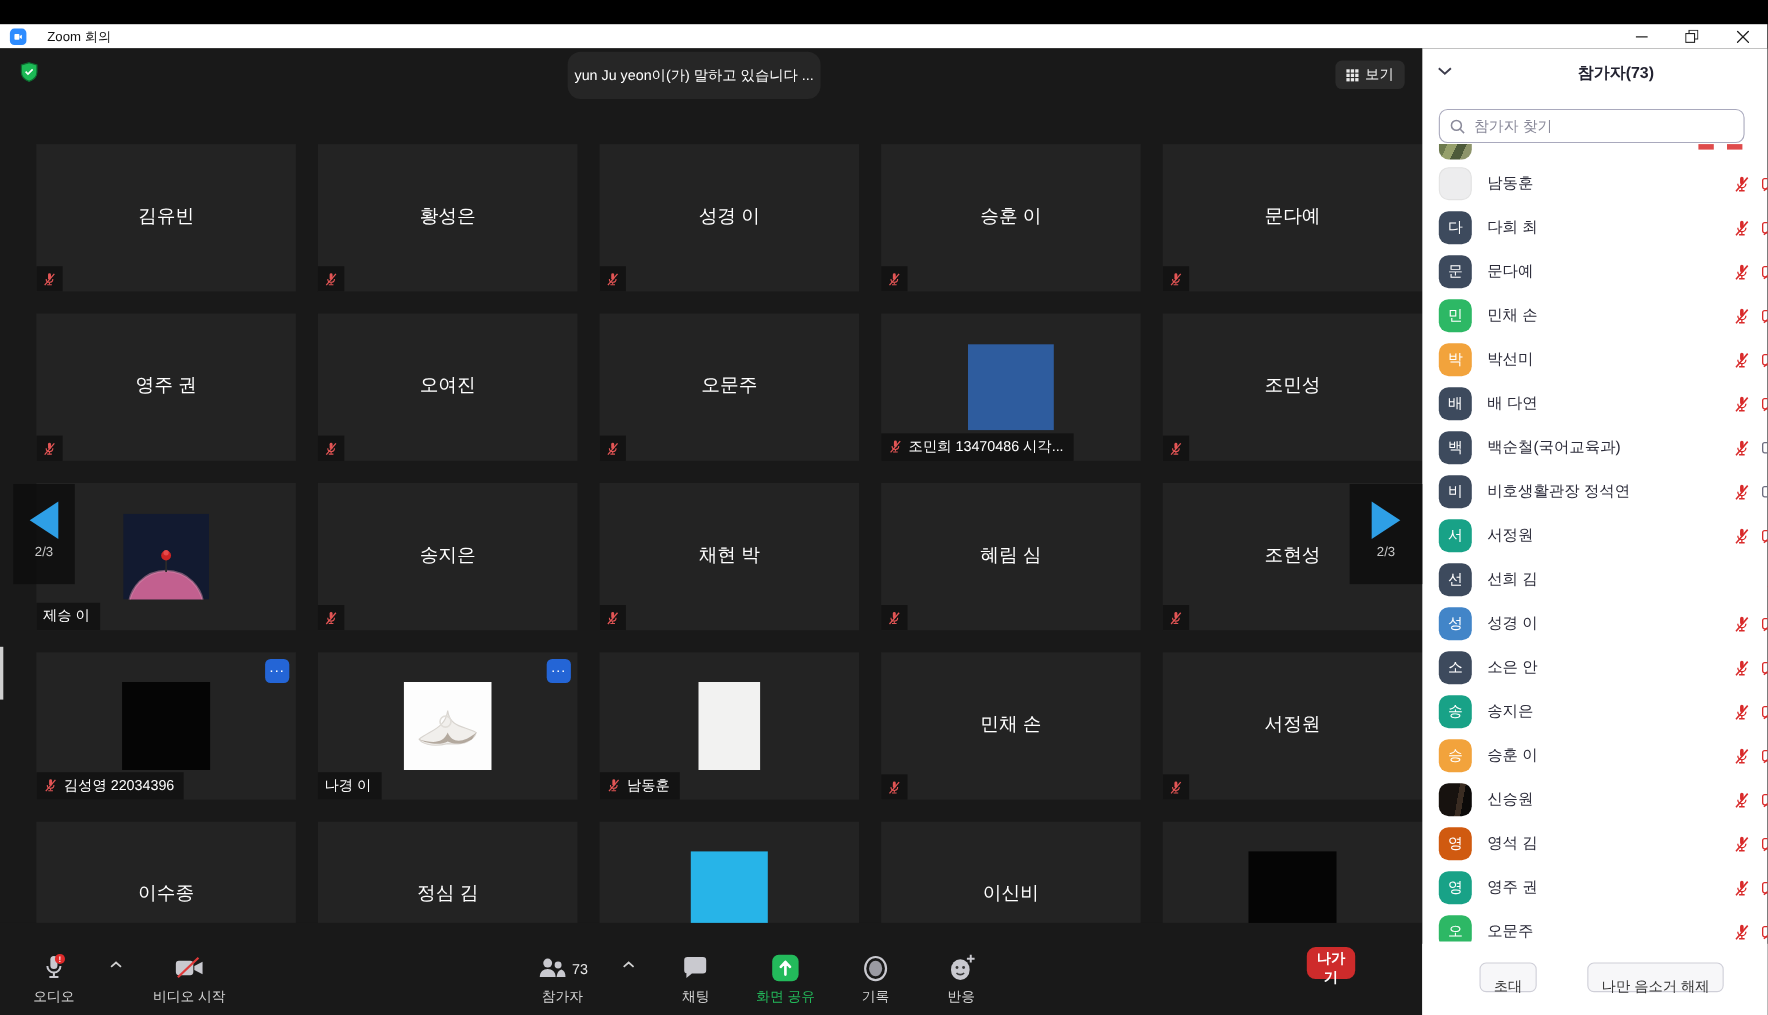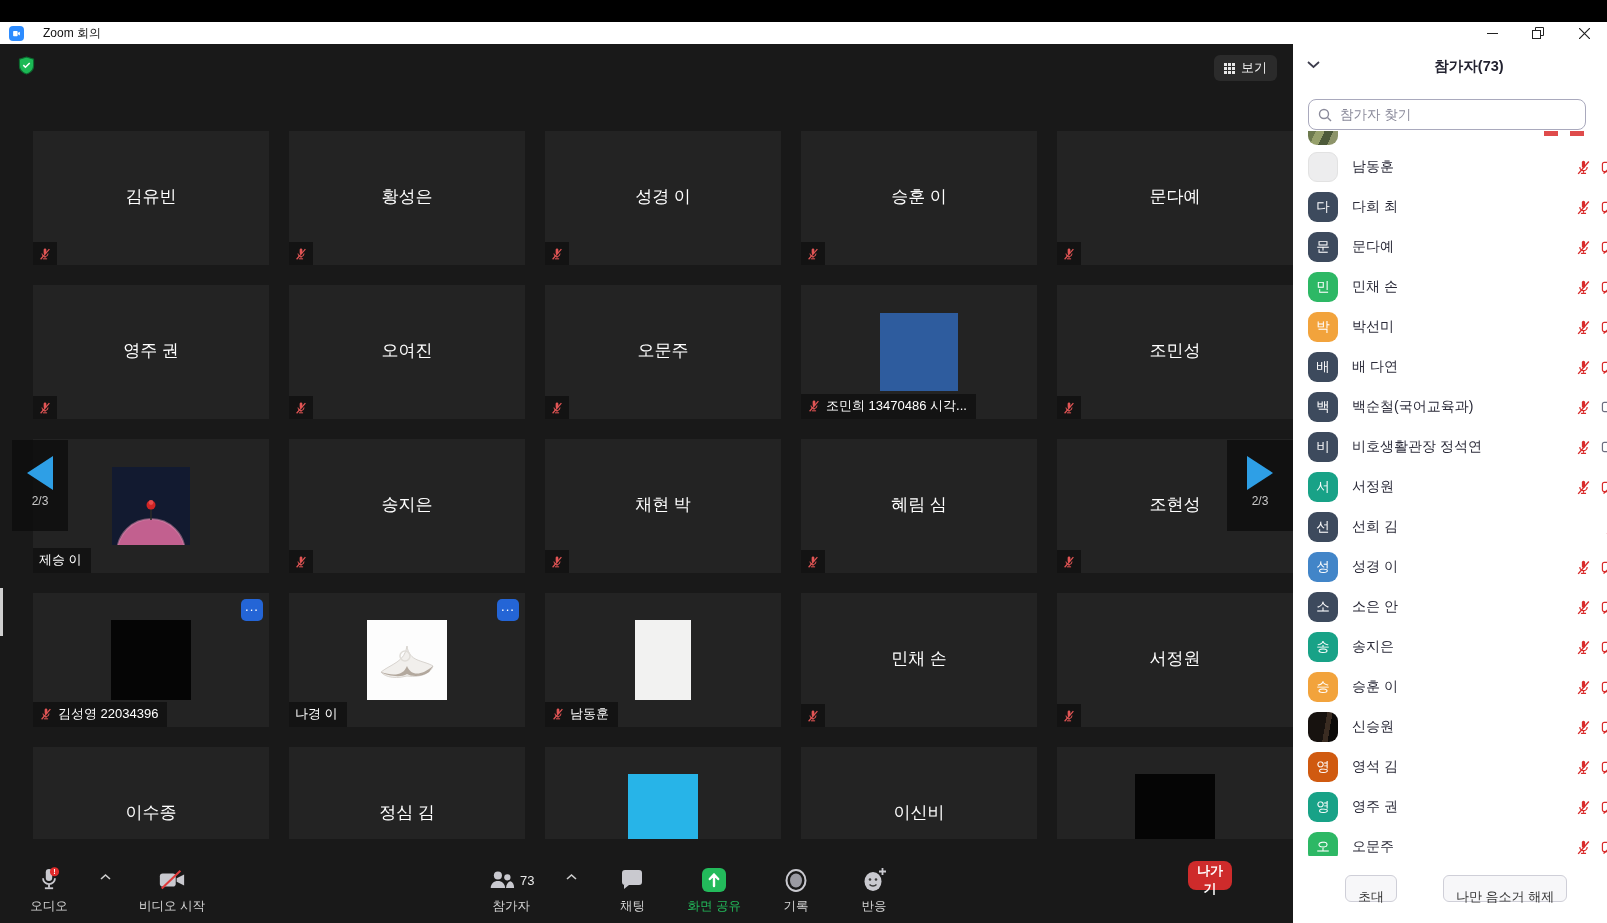--- a/index.html
+++ b/index.html
@@ -131,20 +131,21 @@
       </div>
     </div>
   </div>
 
   <div id="videoarea">
     <svg class="shield" viewBox="0 0 24 26">
       <path d="M12 1l10 3v9c0 6-4 10-10 12C6 23 2 19 2 13V4z" fill="#1cb955" stroke="#0d6b30" stroke-width="1.5"></path>
       <path d="M7.5 12.5l3 3 6-6" fill="none" stroke="#fff" stroke-width="2.2"></path>
     </svg>
 
+    <div id="toast">yun Ju yeon이(가) 말하고 있습니다 ...</div>
 
     <div id="viewbtn">
       <span class="grid9">
           <i></i>
           <i></i>
           <i></i>
           <i></i>
           <i></i>
           <i></i>
           <i></i>

